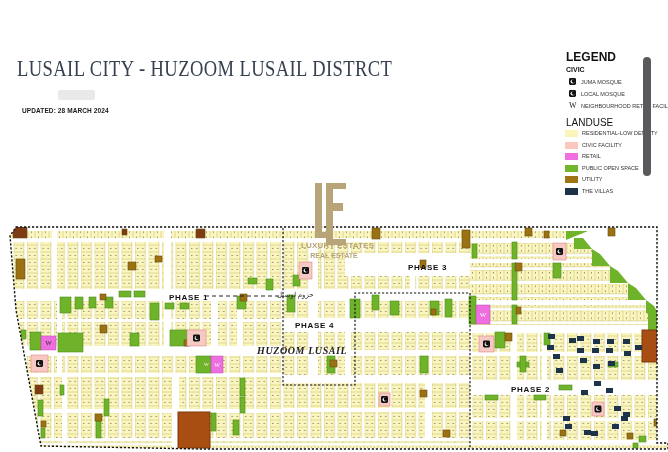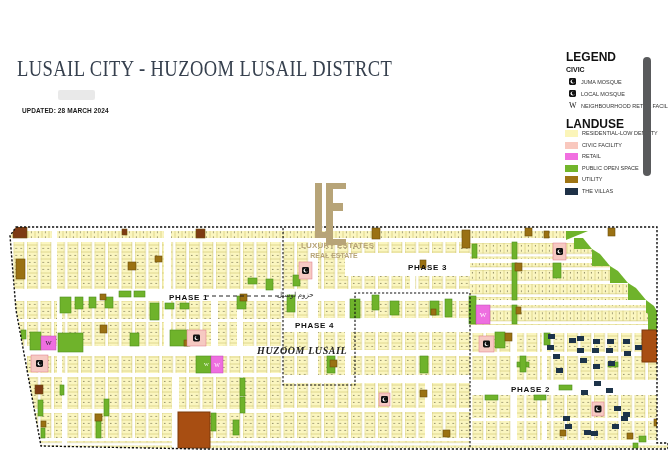--- a/index.html
+++ b/index.html
@@ -28,21 +28,21 @@
     <circle cx="3.64" cy="3.5" r="2.1" fill="#fff"></circle>
     <circle cx="4.48" cy="3.08" r="1.82" fill="#111"></circle>
   </svg>
 
 <div style="position:absolute;left:581px;top:91px;font-size:5.5px;color:#333;">LOCAL MOSQUE</div>
 
 <div style="position:absolute;left:569px;top:101px;font-family:'Liberation Serif',serif;font-size:8px;color:#222;">W</div>
 
 <div style="position:absolute;left:581px;top:103px;font-size:5.5px;color:#333;white-space:nowrap;">NEIGHBOURHOOD RETAIL FACILITY</div>
 
-<div style="position:absolute;left:566px;top:117px;font-size:12px;font-weight:bold;color:#111;text-align:center;">LANDUSE</div>
+<div style="position:absolute;left:566px;top:117px;font-size:10px;font-weight:normal;color:#111;text-align:center;">LANDUSE</div>
 
 <div style="position:absolute;left:565px;top:130px;width:13px;height:7px;background:#fbf5b9;"></div>
 <div style="position:absolute;left:582px;top:130px;font-size:5.5px;color:#333;white-space:nowrap;">RESIDENTIAL-LOW DENSITY</div>
 
 <div style="position:absolute;left:565px;top:141.5px;width:13px;height:7px;background:#f9c8be;"></div>
 <div style="position:absolute;left:582px;top:141.5px;font-size:5.5px;color:#333;white-space:nowrap;">CIVIC FACILITY</div>
 
 <div style="position:absolute;left:565px;top:153px;width:13px;height:7px;background:#f16fe0;"></div>
 <div style="position:absolute;left:582px;top:153px;font-size:5.5px;color:#333;white-space:nowrap;">RETAIL</div>
 

